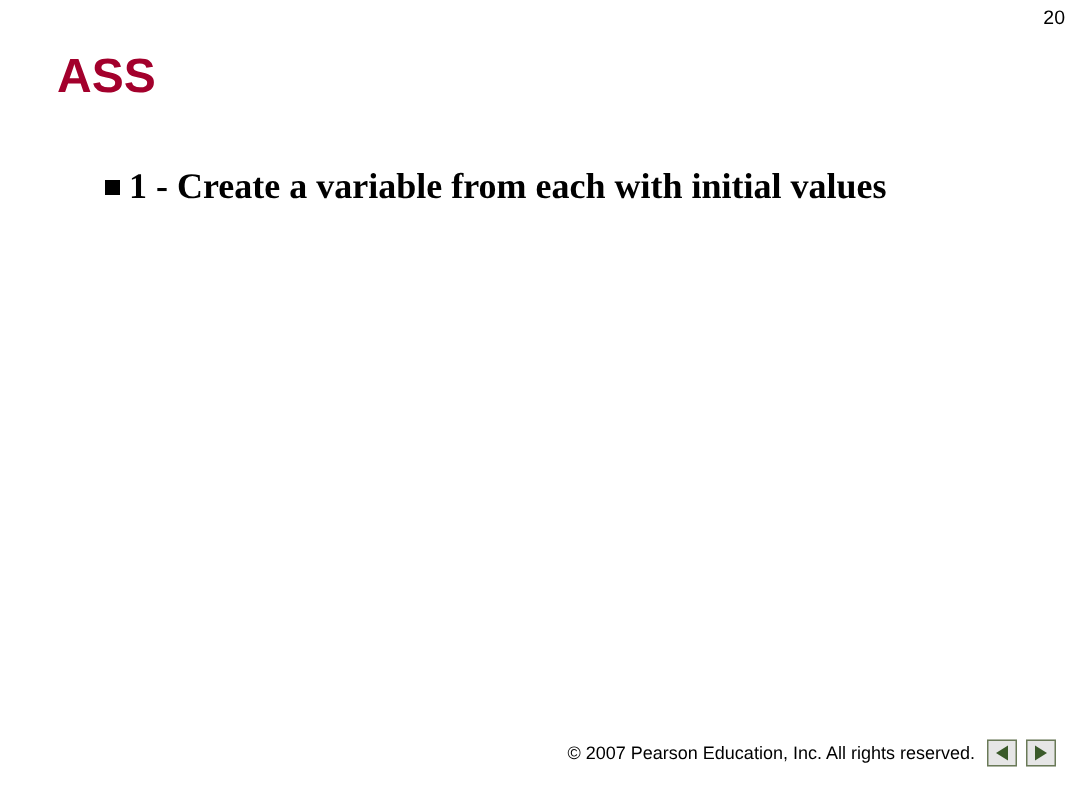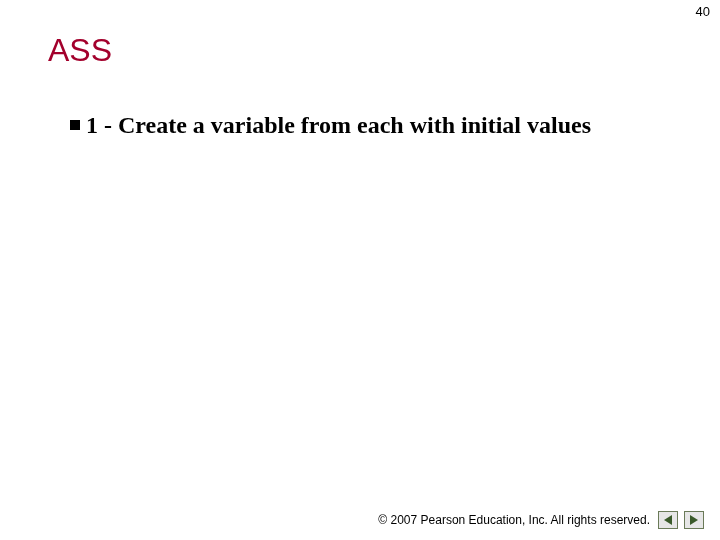--- a/index.html
+++ b/index.html
@@ -17,23 +17,23 @@
     position: absolute;
     top: 4px;
     right: 10px;
     font-family: Arial, Helvetica, sans-serif;
     font-size: 13px;
     color: #000;
   }
   .title {
     position: absolute;
     top: 32px;
-    left: 48px;
+    left: 38px;
     font-family: Arial, Helvetica, sans-serif;
-    font-weight: normal;
+    font-weight: bold;
     font-size: 32px;
     color: #a3002c;
   }
   .body {
     position: absolute;
     top: 110px;
     left: 70px;
     right: 50px;
   }
   .item {
@@ -50,21 +50,21 @@
     margin-right: 6px;
   }
   .item-text {
     font-size: 24px;
     font-weight: bold;
     line-height: 1.25;
     color: #000;
   }
   .footer {
     position: absolute;
-    bottom: 11px;
+    bottom: 29px;
     right: 16px;
     display: flex;
     align-items: center;
     gap: 8px;
   }
   .copyright {
     font-family: Arial, Helvetica, sans-serif;
     font-size: 12px;
     color: #000;
     white-space: nowrap;
@@ -92,21 +92,21 @@
   .tri-right {
     width: 0; height: 0;
     border-top: 5px solid transparent;
     border-bottom: 5px solid transparent;
     border-left: 8px solid #3a5a2a;
   }
 </style>
 </head>
 <body>
 
-<div class="page-num">40</div>
+<div class="page-num">20</div>
 
 <div class="title">ASS</div>
 
 <div class="body">
   <div class="item">
     <div class="bullet"></div>
     <div class="item-text">1 - Create a variable from each with initial values</div>
   </div>
 </div>
 

